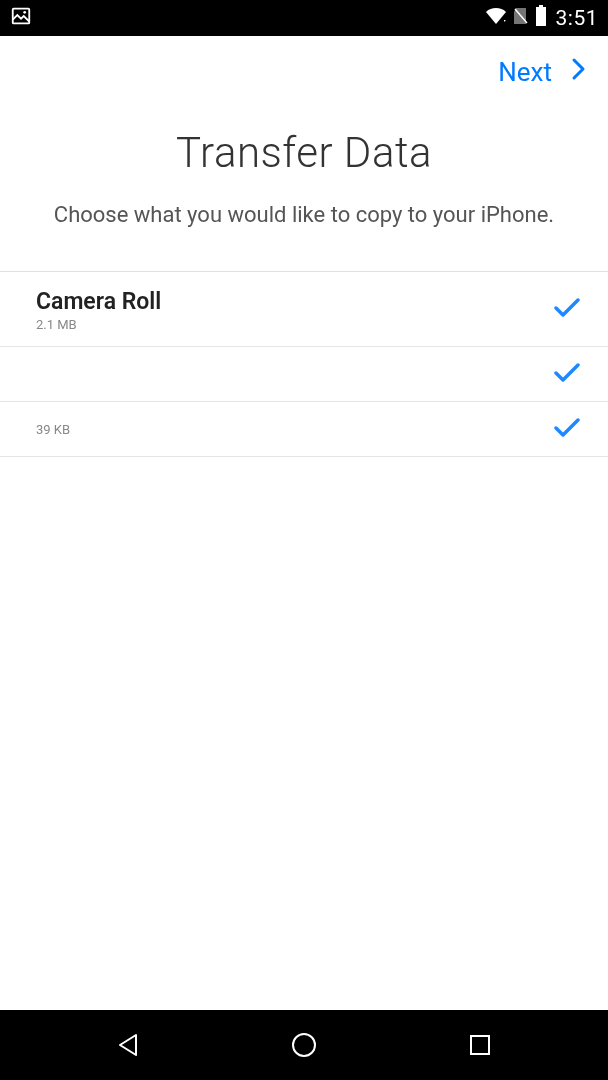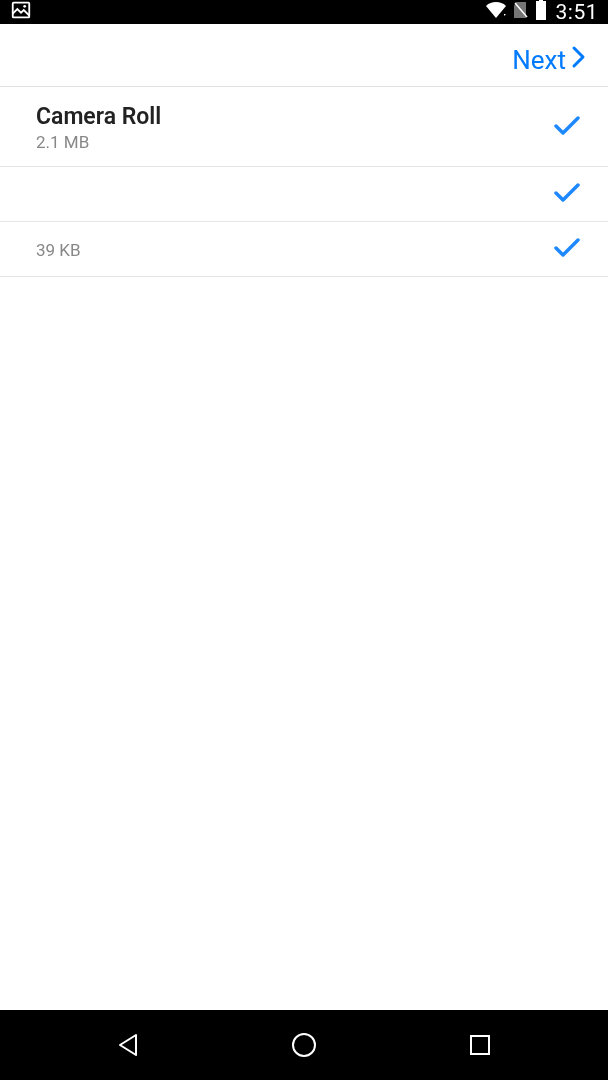--- a/index.html
+++ b/index.html
@@ -8,21 +8,21 @@
       box-sizing: border-box;
     }
     body {
       font-family: -apple-system, BlinkMacSystemFont, "Segoe UI", Roboto, Helvetica, Arial, sans-serif;
       background: #ffffff;
       width: 608px;
       height: 1080px;
       overflow: hidden;
     }
     .status-bar {
-      height: 24px;
+      height: 36px;
       background: #000000;
       display: flex;
       align-items: center;
       justify-content: space-between;
       padding: 0 10px;
       color: #ffffff;
     }
     .status-left {
       display: flex;
       align-items: center;
@@ -49,21 +49,21 @@
       align-items: center;
       padding: 20px 20px 10px 20px;
     }
     .next-button {
       display: flex;
       align-items: center;
       color: #007aff;
       font-size: 26px;
       font-weight: 400;
       cursor: pointer;
-      gap: 2px;
+      gap: 16px;
       text-align: right;
     }
     .header {
       text-align: center;
       padding: 30px 40px 40px 40px;
     }
     .title {
       font-size: 42px;
       font-weight: 300;
       color: #333333;
@@ -96,21 +96,21 @@
       display: flex;
       flex-direction: column;
     }
     .item-label {
       font-size: 23px;
       font-weight: 600;
       color: #222222;
       margin-bottom: 2px;
     }
     .item-size {
-      font-size: 17px;
+      font-size: 13px;
       color: #888888;
     }
     .check {
       color: #1e88ff;
       padding-right: 8px;
     }
     .nav-bar {
       position: absolute;
       bottom: 0;
       left: 0;
@@ -172,20 +172,24 @@
     <div class="next-button">
       <span>Next</span>
       <span>
         <svg width="20" height="26" viewBox="0 0 20 26">
           <path d="M6 4 L15 13 L6 22" stroke="#007aff" stroke-width="3" fill="none" stroke-linecap="round" stroke-linejoin="round"></path>
         </svg>
       </span>
     </div>
   </div>
 
+  <div class="header">
+    <h1 class="title">Transfer Data</h1>
+    <p class="subtitle">Choose what you would like to copy to your iPhone.</p>
+  </div>
 
   <div class="list">
     <div class="list-item">
       <div class="item-text">
         <span class="item-label">Camera Roll</span>
         <span class="item-size">2.1 MB</span>
       </div>
       <span class="check">
         <svg width="26" height="20" viewBox="0 0 26 20">
           <path d="M2 10 L9 17 L24 2" stroke="#1e88ff" stroke-width="3.5" fill="none" stroke-linecap="round" stroke-linejoin="round"></path>

